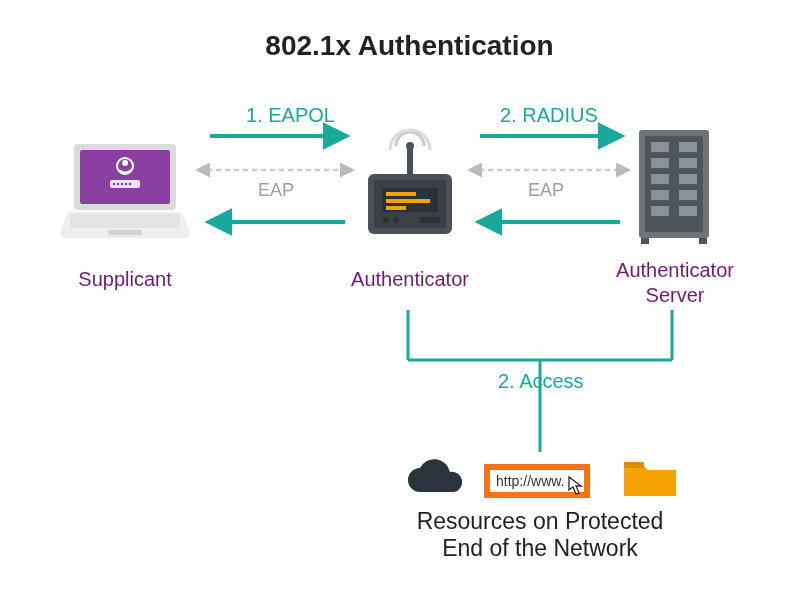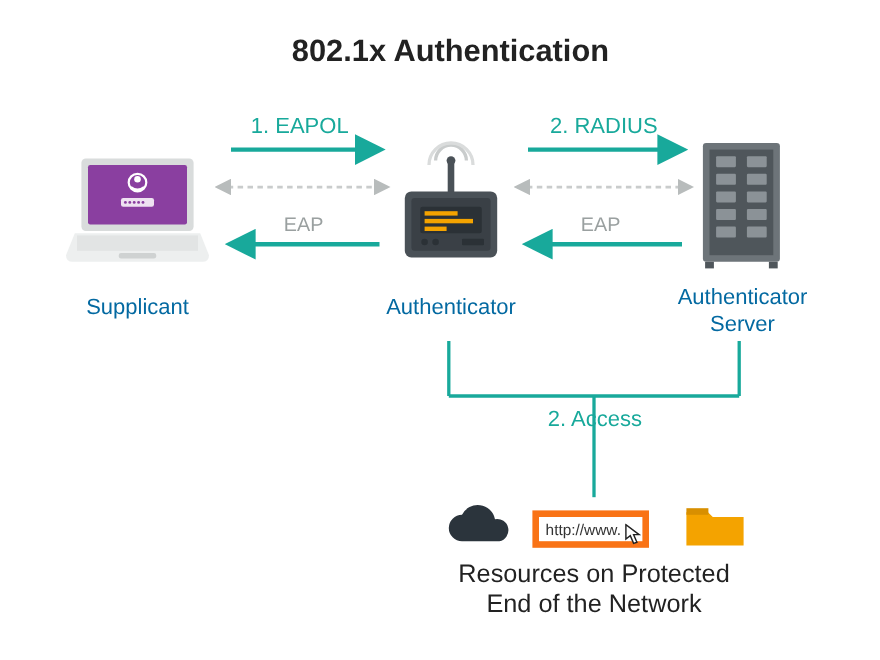--- a/index.html
+++ b/index.html
@@ -15,34 +15,33 @@
     text-align: center;
     font-size: 28px;
     font-weight: 700;
     color: #222;
     padding-top: 30px;
     margin-left: 19px;
   }
   .label {
     position: absolute;
     font-size: 20px;
-    color: #0369a1;
+    color: #701a75;
     text-align: center;
   }
   .flow-label {
     position: absolute;
     font-size: 20px;
     color: #18a99b;
     font-weight: 500;
   }
   .eap-label {
     position: absolute;
     font-size: 18px;
     color: #9aa0a0;
-    margin-top: 14px;
   }
   .resources-label {
     position: absolute;
     font-size: 23px;
     color: #222;
     text-align: center;
     width: 260px;
   }
   svg { display: block; }
   .node { position: absolute; }
@@ -131,21 +130,21 @@
 
   <line x1="345" y1="222" x2="210" y2="222" stroke="#18a99b" stroke-width="4" marker-end="url(#tealHead)"></line>
   <line x1="620" y1="222" x2="480" y2="222" stroke="#18a99b" stroke-width="4" marker-end="url(#tealHead)"></line>
 
   <line x1="408" y1="310" x2="408" y2="360" stroke="#18a99b" stroke-width="3"></line>
   <line x1="672" y1="310" x2="672" y2="360" stroke="#18a99b" stroke-width="3"></line>
   <line x1="408" y1="360" x2="672" y2="360" stroke="#18a99b" stroke-width="3"></line>
   <line x1="540" y1="360" x2="540" y2="452" stroke="#18a99b" stroke-width="3"></line>
 </svg>
 
-<div class="flow-label" style="left:228px; top:104px;">1. EAPOL</div>
+<div class="flow-label" style="left:246px; top:104px;">1. EAPOL</div>
 <div class="flow-label" style="left:500px; top:104px;">2. RADIUS</div>
 <div class="eap-label" style="left:258px; top:180px;">EAP</div>
 <div class="eap-label" style="left:528px; top:180px;">EAP</div>
 <div class="flow-label" style="left:498px; top:370px;">2. Access</div>
 
 <div class="label" style="left:75px; top:268px; width:100px;">Supplicant</div>
 <div class="label" style="left:345px; top:268px; width:130px;">Authenticator</div>
 <div class="label" style="left:600px; top:258px; width:150px; line-height:1.25;">Authenticator Server</div>
 
 <div class="node" style="left:400px; top:456px;">

